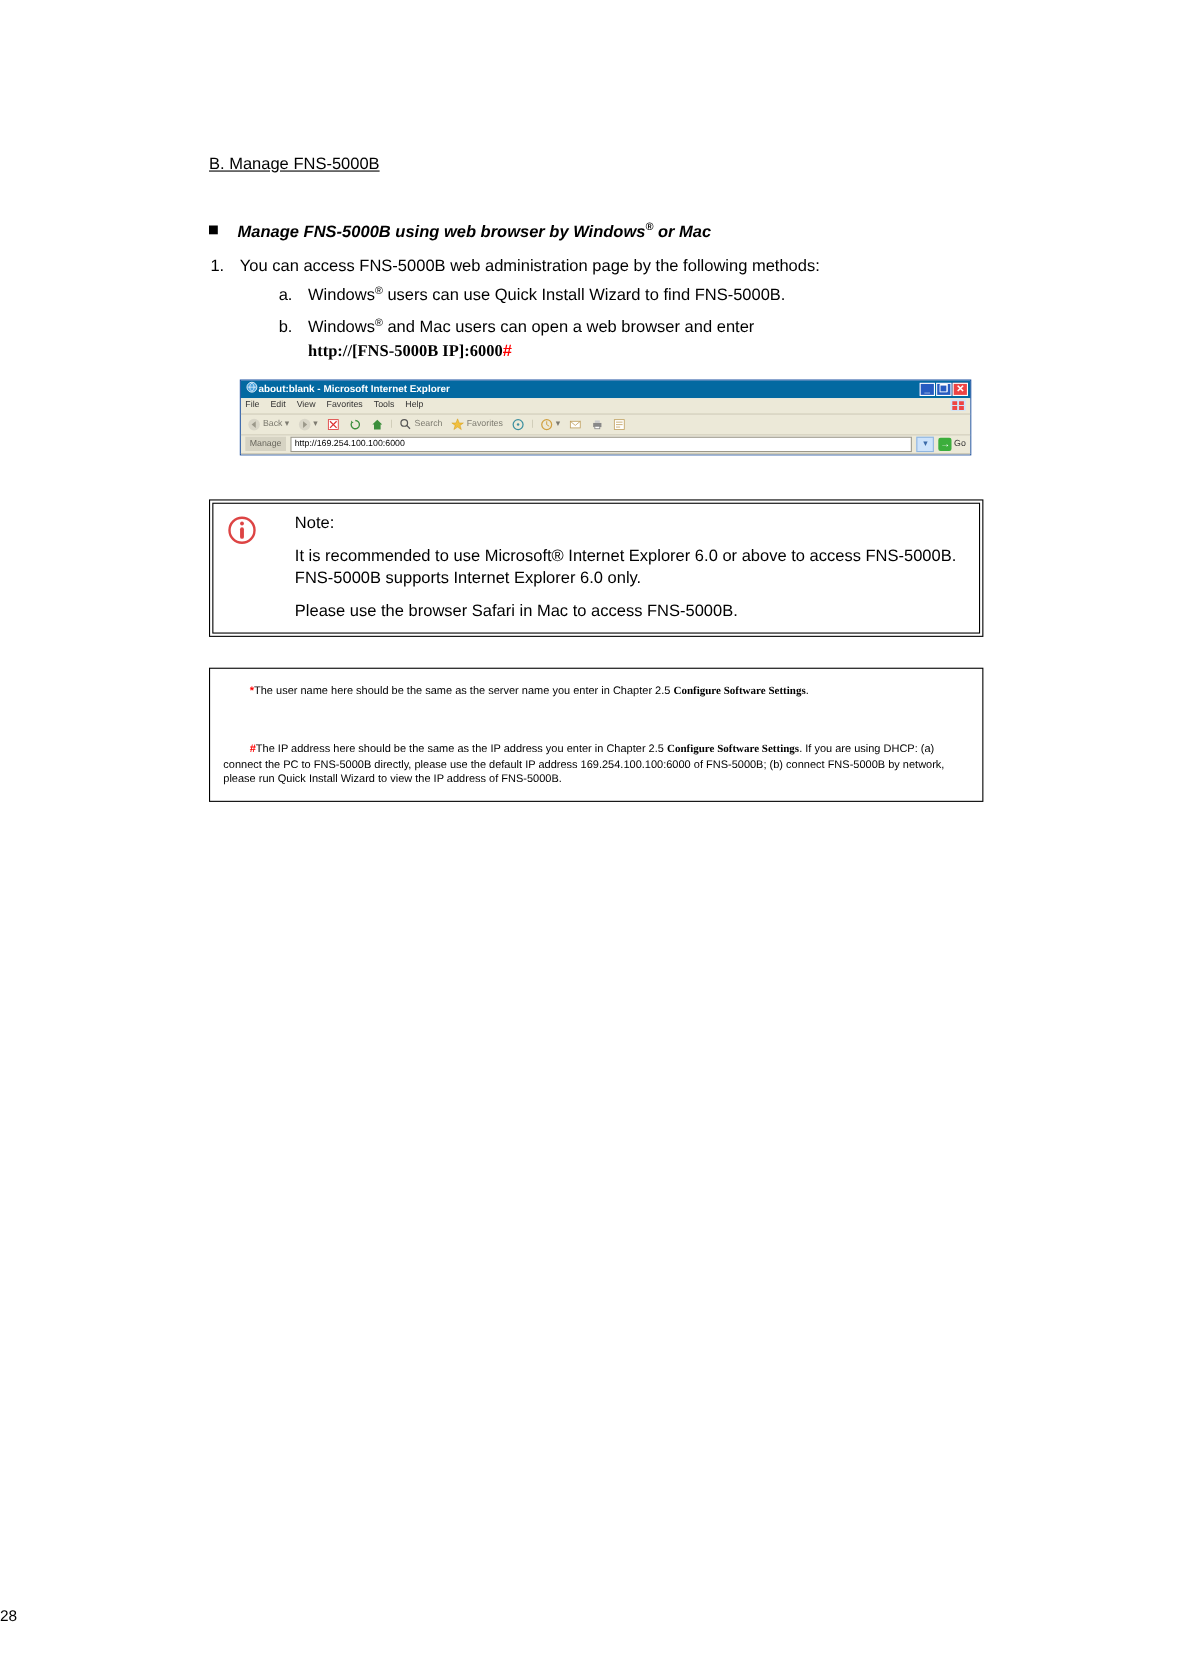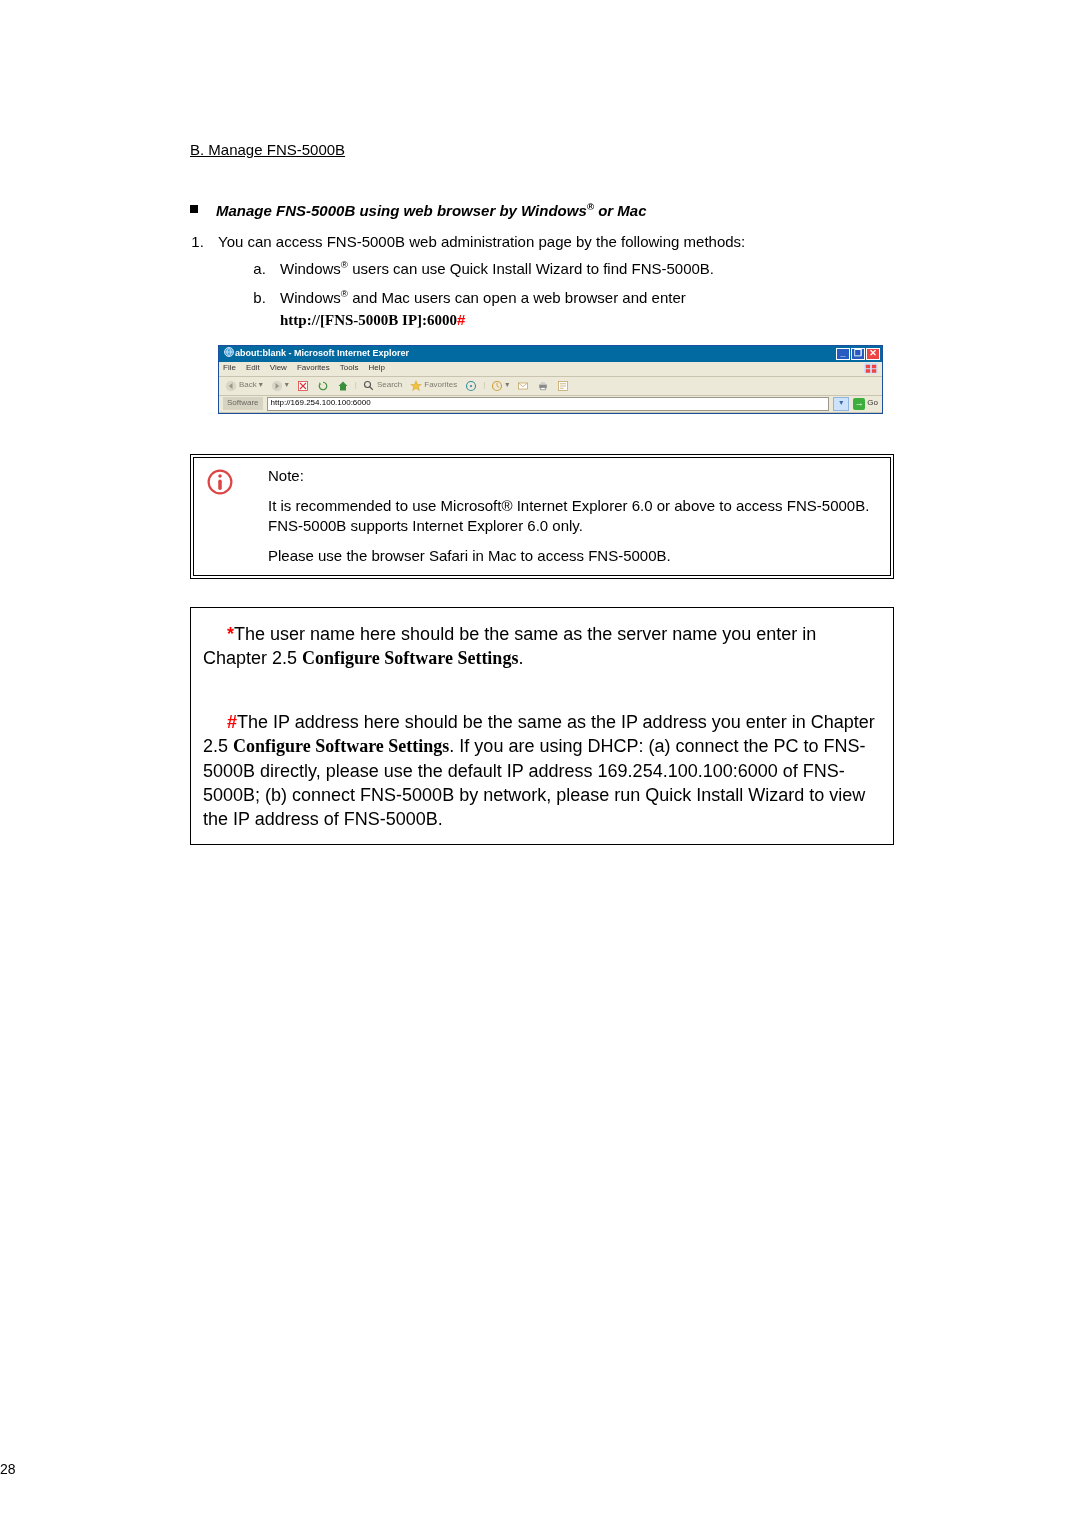--- a/index.html
+++ b/index.html
@@ -170,21 +170,21 @@
   }
   .note-body { flex:1; font-size: 15px; padding-right:6px;}
   .note-title { margin-bottom: 10px; }
   .note-para { margin-bottom: 10px; }
 
   
   .info-box {
     margin-top: 28px;
     border: 1px solid #000;
     padding: 14px 12px 12px 12px;
-    font-size: 18px;
+    font-size: 10px;
   }
   .info-para { text-indent: 24px; margin-bottom: 40px;}
   .info-para2 { text-indent: 24px; }
   .bold { font-weight: bold; font-family: Liberation Serif, serif; }
 
   .page-number {
     position: absolute;
     bottom: 48px;
     width: 100%;
     left: 0;
@@ -325,21 +325,21 @@
           </svg>
       </span>
       <span class="tb-chip">
         <svg class="ico" viewBox="0 0 16 16">
             <rect x="2" y="2" width="12" height="12" fill="#fff" stroke="#c0a060"></rect>
             <path d="M4 5 h8 M4 8 h8 M4 11 h5" stroke="#c0a060" stroke-width="1"></path>
           </svg>
       </span>
     </div>
     <div class="ie-addrbar">
-      <span class="addr-label">Software</span>
+      <span class="addr-label">Manage</span>
       <span class="addr-field">http://169.254.100.100:6000</span>
       <span class="addr-drop">▾</span>
       <span class="go-btn">
         <span class="go-arrow">→</span>
         <span>Go</span>
       </span>
     </div>
   </div>
 
   <div class="note-outer">

